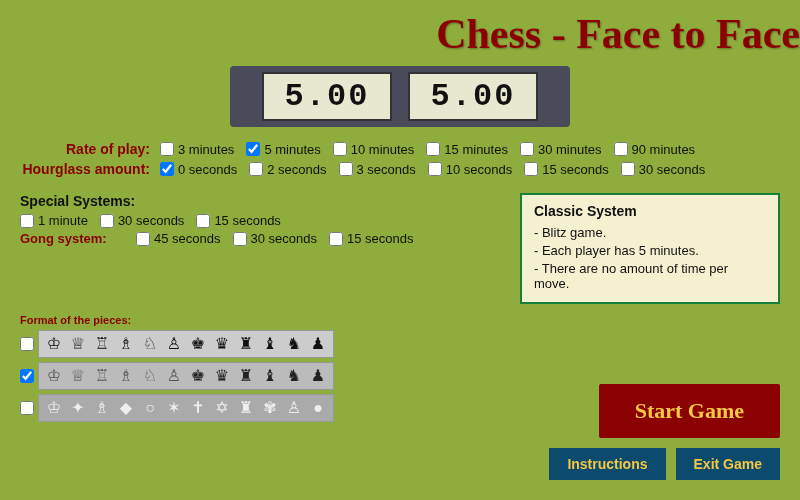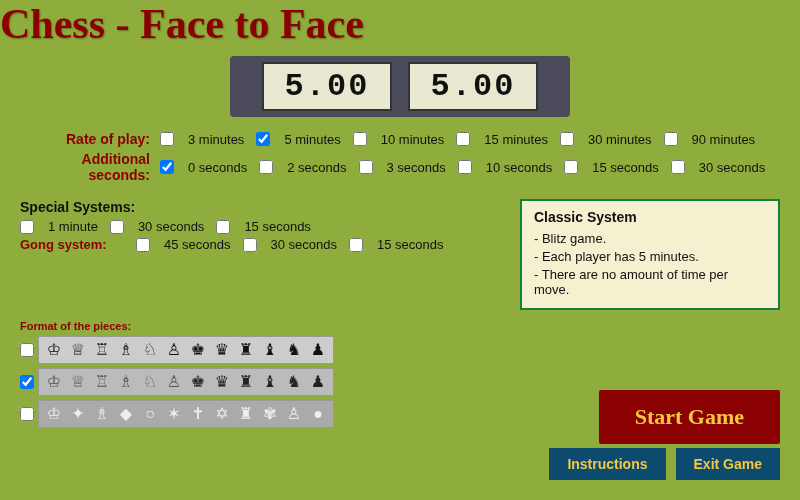--- a/index.html
+++ b/index.html
@@ -6,24 +6,25 @@
     body {
       width: 800px;
       height: 500px;
       background-color: #8fad3c;
       font-family: Arial, sans-serif;
       overflow: hidden;
       position: relative;
     }
 
     h1 {
-      text-align: left;
+      text-align: right;
       color: #8b0000;
       font-size: 42px;
       font-family: Georgia, serif;
+      padding-top: 10px;
       text-shadow: 1px 1px 2px rgba(0,0,0,0.3);
     }
 
     
     .timer-display {
       display: flex;
       justify-content: center;
       margin: 8px auto;
       background: #4a4a5a;
       width: 340px;
@@ -61,21 +62,21 @@
       font-weight: bold;
       color: #8b0000;
       width: 130px;
       text-align: right;
       margin-right: 4px;
       font-size: 14px;
     }
     .option-item {
       display: flex;
       align-items: center;
-      gap: 14px;
+      gap: 4px;
       margin-right: 6px;
     }
     .option-item input[type=checkbox] {
       width: 14px;
       height: 14px;
     }
     .option-item label {
       font-size: 13px;
       color: #111;
     }
@@ -176,21 +177,21 @@
     }
 
     
     .buttons-area {
       position: absolute;
       right: 20px;
       bottom: 20px;
       display: flex;
       flex-direction: column;
       align-items: flex-end;
-      gap: 4px;
+      gap: 10px;
     }
 
     .start-game-btn {
       background: #8b0000;
       color: #f5c842;
       border: none;
       font-size: 22px;
       font-weight: bold;
       padding: 14px 36px;
       cursor: pointer;
@@ -254,21 +255,21 @@
         <input type="checkbox" style="">
         <label>30 minutes</label>
       </div>
     <div class="option-item">
         <input type="checkbox" style="">
         <label>90 minutes</label>
       </div>
   </div>
 
   <div class="option-row">
-    <span class="option-label">Additional seconds:</span>
+    <span class="option-label">Hourglass amount:</span>
     <div class="option-item">
         <input type="checkbox" checked="" style="">
         <label>0 seconds</label>
       </div>
     <div class="option-item">
         <input type="checkbox" style="">
         <label>2 seconds</label>
       </div>
     <div class="option-item">
         <input type="checkbox" style="">

